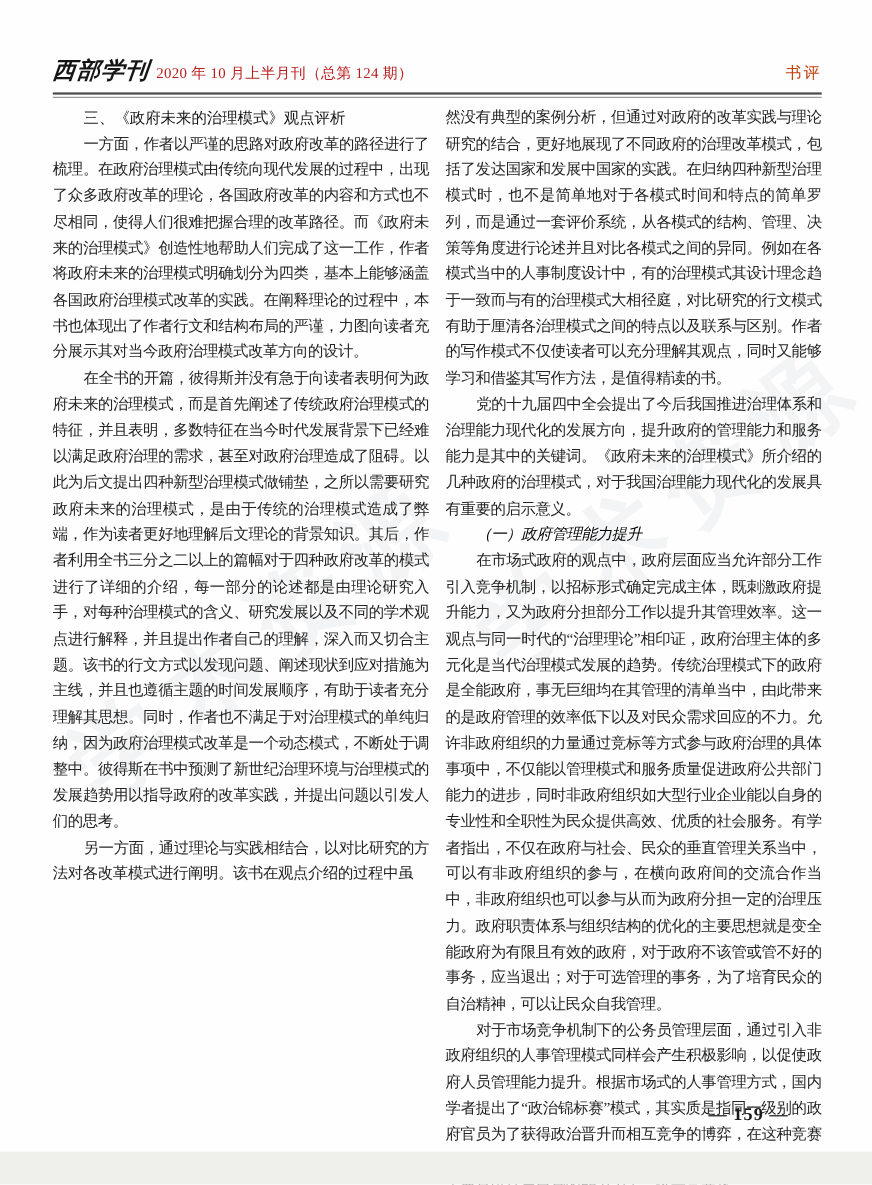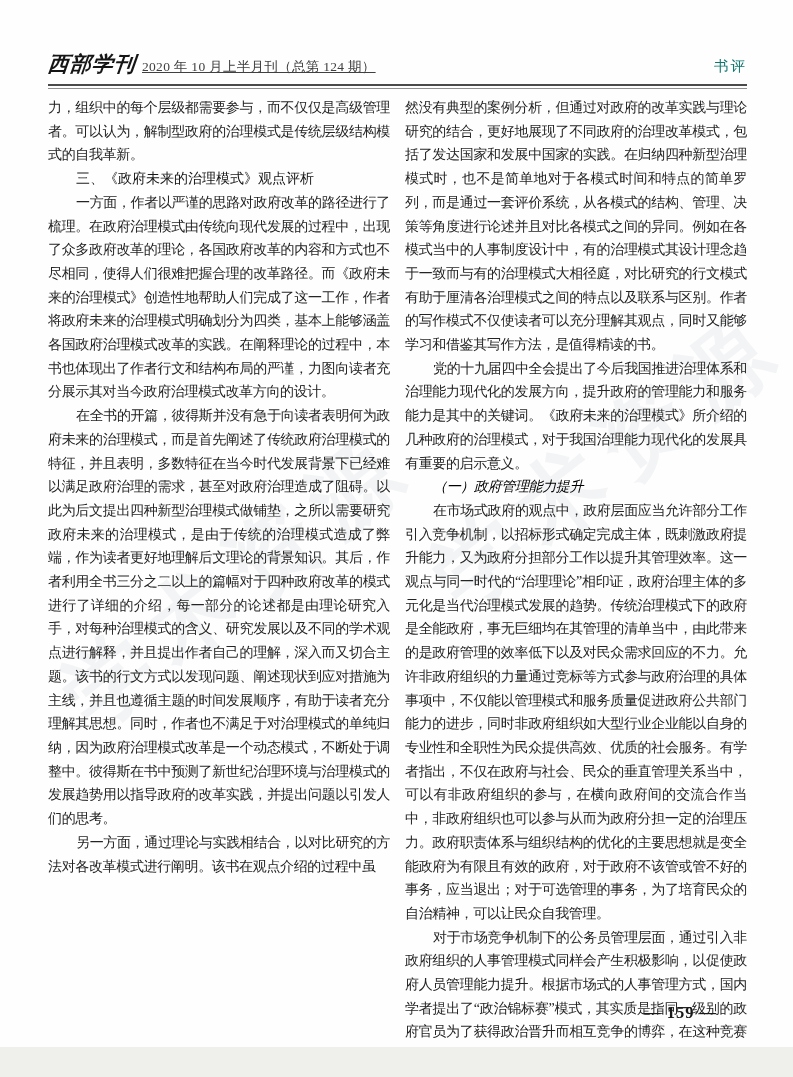--- a/index.html
+++ b/index.html
@@ -15,22 +15,22 @@
   .header{
     position:absolute;left:48px;right:46px;top:50px;
     display:flex;justify-content:space-between;align-items:baseline;
   }
   .header-left{display:flex;align-items:baseline;gap:6px;}
   .logo{
     font-size:21px;font-weight:900;font-style:italic;
     transform:skewX(-6deg);display:inline-block;
     letter-spacing:1px;color:#151515;
   }
-  .issue-info{font-size:13.5px;color:#404040;letter-spacing:0.3px;text-decoration:underline;}
-  .section-label{font-size:14.5px;color:#0f766e;letter-spacing:2px;}
+  .issue-info{font-size:13.5px;color:#b91c1c;letter-spacing:0.3px;}
+  .section-label{font-size:14.5px;color:#c2410c;letter-spacing:2px;}
   .rule{position:absolute;left:48px;right:46px;top:84px;}
   .rule .r1{height:2px;background:#4a4a4a;}
   .rule .r2{height:1px;background:#8f8f8f;margin-top:2px;}
   
   .content{
     position:absolute;top:96px;left:48px;width:699px;
     display:flex;gap:15px;
   }
   .col{width:342px;}
   .col p{
@@ -89,21 +89,20 @@
     <span class="section-label">书评</span>
   </div>
 
   <div class="rule">
     <div class="r1"></div>
     <div class="r2"></div>
   </div>
 
   <div class="content">
     <div class="col">
-        <p class="continuation">力，组织中的每个层级都需要参与，而不仅仅是高级管理者。可以认为，解制型政府的治理模式是传统层级结构模式的自我革新。</p>
         <p class="heading">三、《政府未来的治理模式》观点评析</p>
         <p class="body">一方面，作者以严谨的思路对政府改革的路径进行了梳理。在政府治理模式由传统向现代发展的过程中，出现了众多政府改革的理论，各国政府改革的内容和方式也不尽相同，使得人们很难把握合理的改革路径。而《政府未来的治理模式》创造性地帮助人们完成了这一工作，作者将政府未来的治理模式明确划分为四类，基本上能够涵盖各国政府治理模式改革的实践。在阐释理论的过程中，本书也体现出了作者行文和结构布局的严谨，力图向读者充分展示其对当今政府治理模式改革方向的设计。</p>
         <p class="body">在全书的开篇，彼得斯并没有急于向读者表明何为政府未来的治理模式，而是首先阐述了传统政府治理模式的特征，并且表明，多数特征在当今时代发展背景下已经难以满足政府治理的需求，甚至对政府治理造成了阻碍。以此为后文提出四种新型治理模式做铺垫，之所以需要研究政府未来的治理模式，是由于传统的治理模式造成了弊端，作为读者更好地理解后文理论的背景知识。其后，作者利用全书三分之二以上的篇幅对于四种政府改革的模式进行了详细的介绍，每一部分的论述都是由理论研究入手，对每种治理模式的含义、研究发展以及不同的学术观点进行解释，并且提出作者自己的理解，深入而又切合主题。该书的行文方式以发现问题、阐述现状到应对措施为主线，并且也遵循主题的时间发展顺序，有助于读者充分理解其思想。同时，作者也不满足于对治理模式的单纯归纳，因为政府治理模式改革是一个动态模式，不断处于调整中。彼得斯在书中预测了新世纪治理环境与治理模式的发展趋势用以指导政府的改革实践，并提出问题以引发人们的思考。</p>
         <p class="body">另一方面，通过理论与实践相结合，以对比研究的方法对各改革模式进行阐明。该书在观点介绍的过程中虽</p>
       </div>
     <div class="col">
         <p class="continuation">然没有典型的案例分析，但通过对政府的改革实践与理论研究的结合，更好地展现了不同政府的治理改革模式，包括了发达国家和发展中国家的实践。在归纳四种新型治理模式时，也不是简单地对于各模式时间和特点的简单罗列，而是通过一套评价系统，从各模式的结构、管理、决策等角度进行论述并且对比各模式之间的异同。例如在各模式当中的人事制度设计中，有的治理模式其设计理念趋于一致而与有的治理模式大相径庭，对比研究的行文模式有助于厘清各治理模式之间的特点以及联系与区别。作者的写作模式不仅使读者可以充分理解其观点，同时又能够学习和借鉴其写作方法，是值得精读的书。</p>
         <p class="body">党的十九届四中全会提出了今后我国推进治理体系和治理能力现代化的发展方向，提升政府的管理能力和服务能力是其中的关键词。《政府未来的治理模式》所介绍的几种政府的治理模式，对于我国治理能力现代化的发展具有重要的启示意义。</p>
         <p class="kaiti">（一）政府管理能力提升</p>
         <p class="body">在市场式政府的观点中，政府层面应当允许部分工作引入竞争机制，以招标形式确定完成主体，既刺激政府提升能力，又为政府分担部分工作以提升其管理效率。这一观点与同一时代的“治理理论”相印证，政府治理主体的多元化是当代治理模式发展的趋势。传统治理模式下的政府是全能政府，事无巨细均在其管理的清单当中，由此带来的是政府管理的效率低下以及对民众需求回应的不力。允许非政府组织的力量通过竞标等方式参与政府治理的具体事项中，不仅能以管理模式和服务质量促进政府公共部门能力的进步，同时非政府组织如大型行业企业能以自身的专业性和全职性为民众提供高效、优质的社会服务。有学者指出，不仅在政府与社会、民众的垂直管理关系当中，可以有非政府组织的参与，在横向政府间的交流合作当中，非政府组织也可以参与从而为政府分担一定的治理压力。政府职责体系与组织结构的优化的主要思想就是变全能政府为有限且有效的政府，对于政府不该管或管不好的事务，应当退出；对于可选管理的事务，为了培育民众的自治精神，可以让民众自我管理。</p>

